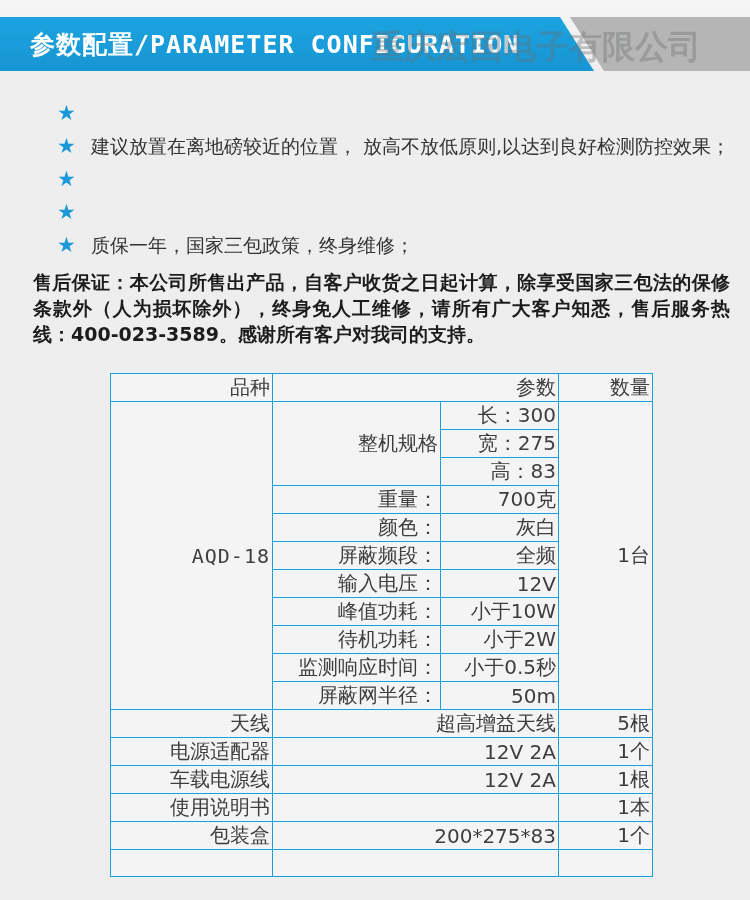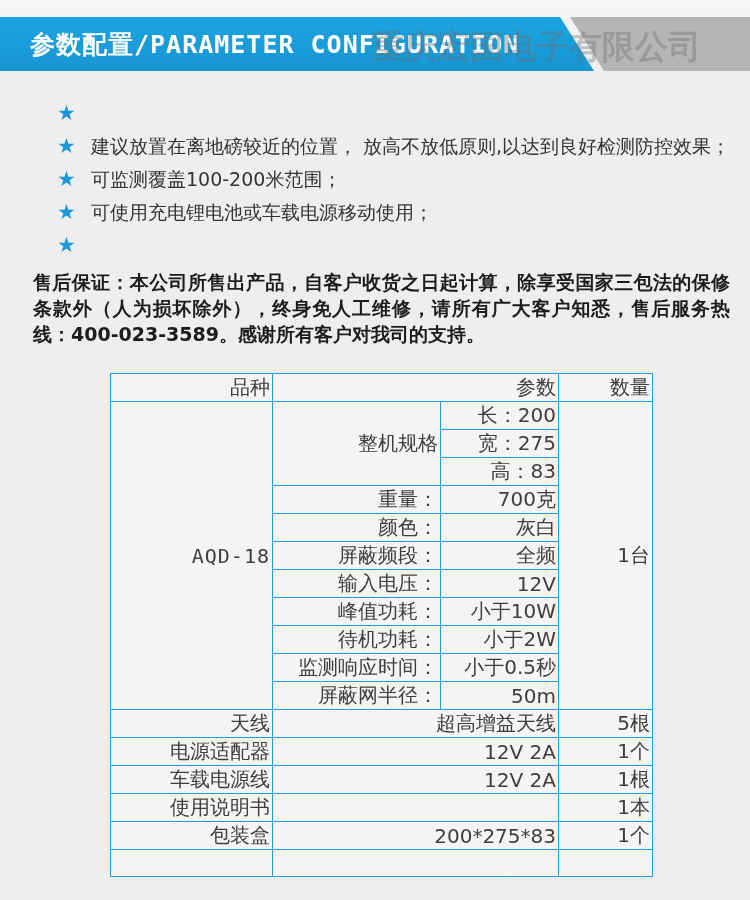--- a/index.html
+++ b/index.html
@@ -131,28 +131,27 @@
   <ul class="features">
     <li>
       <span class="star">★</span>
     </li>
     <li>
       <span class="star">★</span>
       <span class="feature-text">建议放置在离地磅较近的位置， 放高不放低原则,以达到良好检测防控效果；</span>
     </li>
     <li>
       <span class="star">★</span>
-      <span class="feature-text">可监测覆盖100-200米范围；</span>
-    </li>
-    <li>
-      <span class="star">★</span>
-      <span class="feature-text">可使用充电锂电池或车载电源移动使用；</span>
-    </li>
-    <li>
-      <span class="star">★</span>
+    </li>
+    <li>
+      <span class="star">★</span>
+    </li>
+    <li>
+      <span class="star">★</span>
+      <span class="feature-text">质保一年，国家三包政策，终身维修；</span>
     </li>
   </ul>
 
   <p class="warranty">售后保证：本公司所售出产品，自客户收货之日起计算，除享受国家三包法的保修条款外（人为损坏除外），终身免人工维修，请所有广大客户知悉，售后服务热线：400-023-3589。感谢所有客户对我司的支持。</p>
 
   <table class="spec-table">
     <colgroup>
       <col style="width:162px">
       <col style="width:168px">
       <col style="width:118px">
@@ -160,21 +159,21 @@
     </colgroup>
     <tbody>
       <tr class="hdr">
         <td>品种</td>
         <td colspan="2">参数</td>
         <td>数量</td>
       </tr>
       <tr>
         <td rowspan="11" class="product-cell">AQD-18</td>
         <td rowspan="3">整机规格</td>
-        <td>长：200</td>
+        <td>长：300</td>
         <td rowspan="11" class="qty-big">1台</td>
       </tr>
       <tr>
         <td>宽：275</td>
       </tr>
       <tr>
         <td>高：83</td>
       </tr>
       <tr>
         <td>重量：</td>

